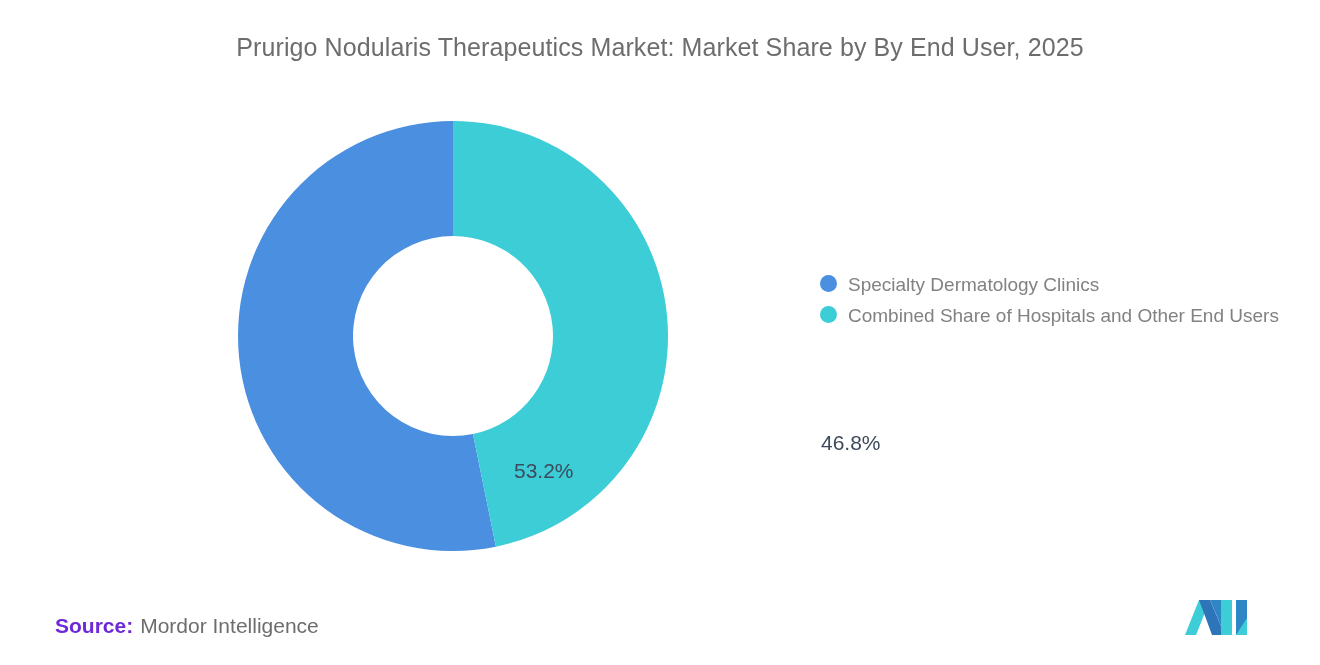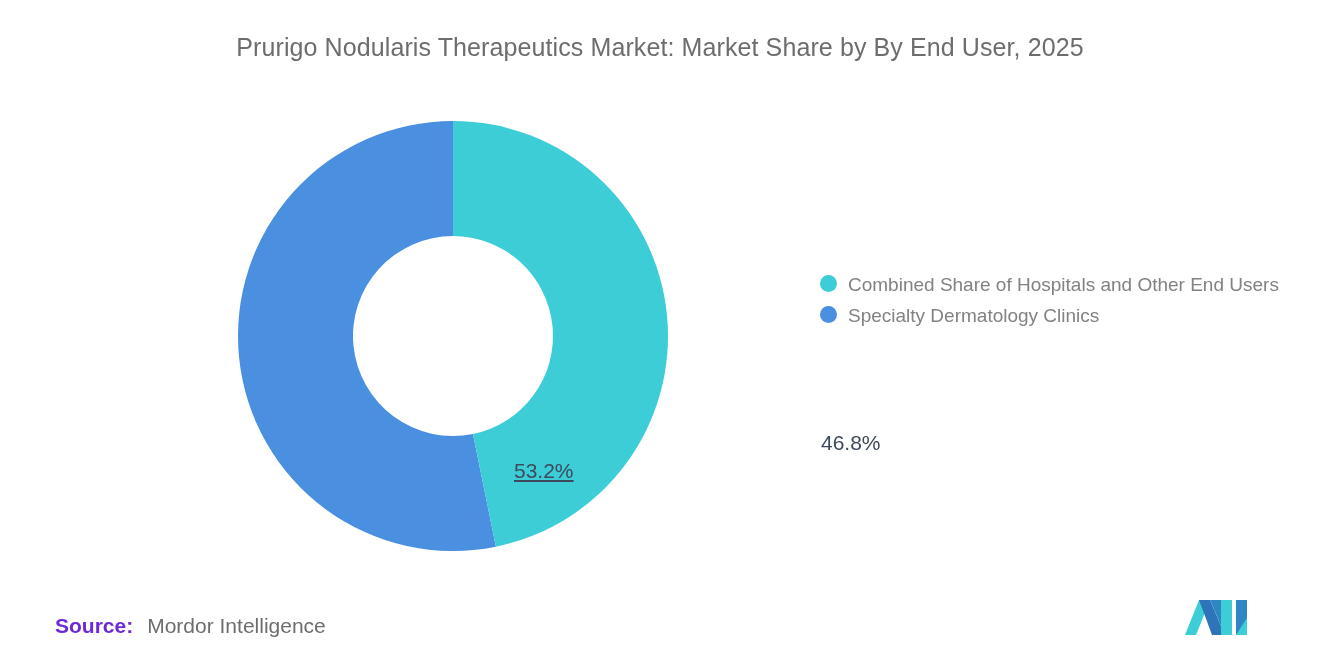--- a/index.html
+++ b/index.html
@@ -86,21 +86,21 @@
     font-size: 21px;
     color: #6d6d6d;
     white-space: nowrap;
   }
   #source-prefix {
     font-weight: 700;
     color: #6d28d9;
   }
   #source-name {
     font-weight: 400;
-    margin-left: 14px;
+    margin-left: 7px;
   }
 
   #brand-logo {
     position: absolute;
     left: 1183px;
     top: 598px;
     width: 74px;
     height: 38px;
   }
   #brand-logo svg { display: block; }
@@ -111,33 +111,33 @@
 <div id="chart-title" style="color: rgb(109, 109, 109);">Prurigo Nodularis Therapeutics Market: Market Share by By End User, 2025</div>
 
 <div id="donut-wrap">
   <svg id="donut-svg" viewBox="0 0 430 430">
 
     <path id="slice-blue" fill="#4a8fe0" d="M 257.93764581059753 425.66883626261307 A 215 215 0 1 1 214.99999999999997 0 L 214.99999999999997 115.02499999999999 A 99.97500000000001 99.97500000000001 0 1 0 234.96600530192785 312.9610088621151 Z"></path>
 
     <path id="slice-teal" fill="#3ccdd6" d="M 215 0 A 215 215 0 0 1 257.93764581059753 425.66883626261307 L 234.96600530192785 312.9610088621151 A 99.97500000000001 99.97500000000001 0 0 0 215 115.02499999999999 Z"></path>
   </svg>
 
-  <div class="slice-label" id="label-blue" style="color: rgb(61, 74, 92); text-decoration: underline;">53.2%</div>
+  <div class="slice-label" id="label-blue" style="color: rgb(61, 74, 92);">53.2%</div>
 
   <div class="slice-label" id="label-teal" style="color: rgb(61, 74, 92); margin-left: 20px;">46.8%</div>
 </div>
 
 <div id="legend">
   <div class="legend-item">
+    <span class="legend-dot" id="legend-dot-0" style="background: rgb(74, 143, 224);"></span>
+    <span class="legend-label" style="color: rgb(130, 130, 130);">Specialty Dermatology Clinics</span>
+  </div>
+  <div class="legend-item">
     <span class="legend-dot" id="legend-dot-1" style="background: rgb(60, 205, 214);"></span>
     <span class="legend-label" style="color: rgb(130, 130, 130);">Combined Share of Hospitals and Other End Users</span>
-  </div>
-  <div class="legend-item">
-    <span class="legend-dot" id="legend-dot-0" style="background: rgb(74, 143, 224);"></span>
-    <span class="legend-label" style="color: rgb(130, 130, 130);">Specialty Dermatology Clinics</span>
   </div>
 </div>
 
 <div id="source-line">
   <span id="source-prefix">Source:</span><span id="source-name">Mordor Intelligence</span>
 </div>
 
 <div id="brand-logo">
   <svg viewBox="0 0 74 38" width="74" height="38">
 

